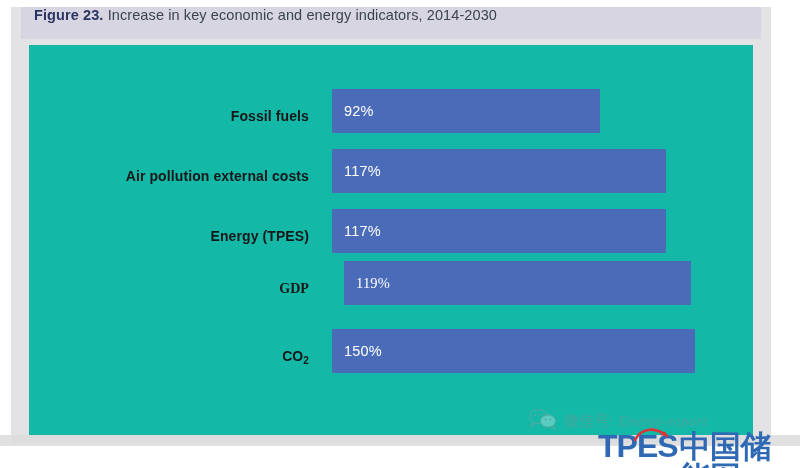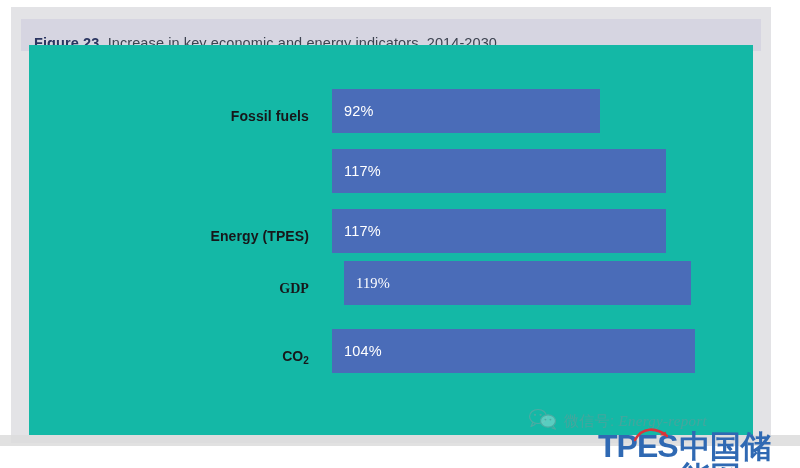--- a/index.html
+++ b/index.html
@@ -31,26 +31,26 @@
     width: 760px;
     height: 436px;
     background: #e3e3e6;
     box-sizing: border-box;
     padding: 0;
   }
 
   .figure-header {
     position: absolute;
     left: 10px;
-    top: 12px;
+    top: 0;
     width: 740px;
     height: 32px;
     background: #d6d5e1;
     display: flex;
-    align-items: flex-end;
+    align-items: flex-start;
     box-sizing: border-box;
     padding-left: 13px;
   }
 
   .figure-title {
     font-size: 14.5px;
     color: #3b3f4c;
     letter-spacing: 0.1px;
     white-space: nowrap;
   }
@@ -219,20 +219,21 @@
         <div class="bar-row" style="top:44px;">
           <div class="bar-label">Fossil fuels</div>
           <div class="bar-track">
             <div class="bar-rect" style="width: 268px; background: rgb(74, 108, 184);">
               <span class="bar-value">92%</span>
             </div>
           </div>
         </div>
 
         <div class="bar-row" style="top:104px;">
+          <div class="bar-label">Air pollution external costs</div>
           <div class="bar-track">
             <div class="bar-rect" style="width: 334px; background: rgb(74, 108, 184);">
               <span class="bar-value">117%</span>
             </div>
           </div>
         </div>
 
         <div class="bar-row" style="top:164px;">
           <div class="bar-label">Energy (TPES)</div>
           <div class="bar-track">
@@ -248,21 +249,21 @@
             <div class="bar-rect" style="width: 347px; background: rgb(74, 108, 184); margin-left: 12px;">
               <span class="bar-value">119%</span>
             </div>
           </div>
         </div>
 
         <div class="bar-row" style="top:284px;">
           <div class="bar-label">CO<sub>2</sub></div>
           <div class="bar-track">
             <div class="bar-rect" style="width: 363px; background: rgb(74, 108, 184);">
-              <span class="bar-value">104%</span>
+              <span class="bar-value">150%</span>
             </div>
           </div>
         </div>
 
       </div>
     </div>
   </div>
 
   <div class="wm-strip"></div>
 

